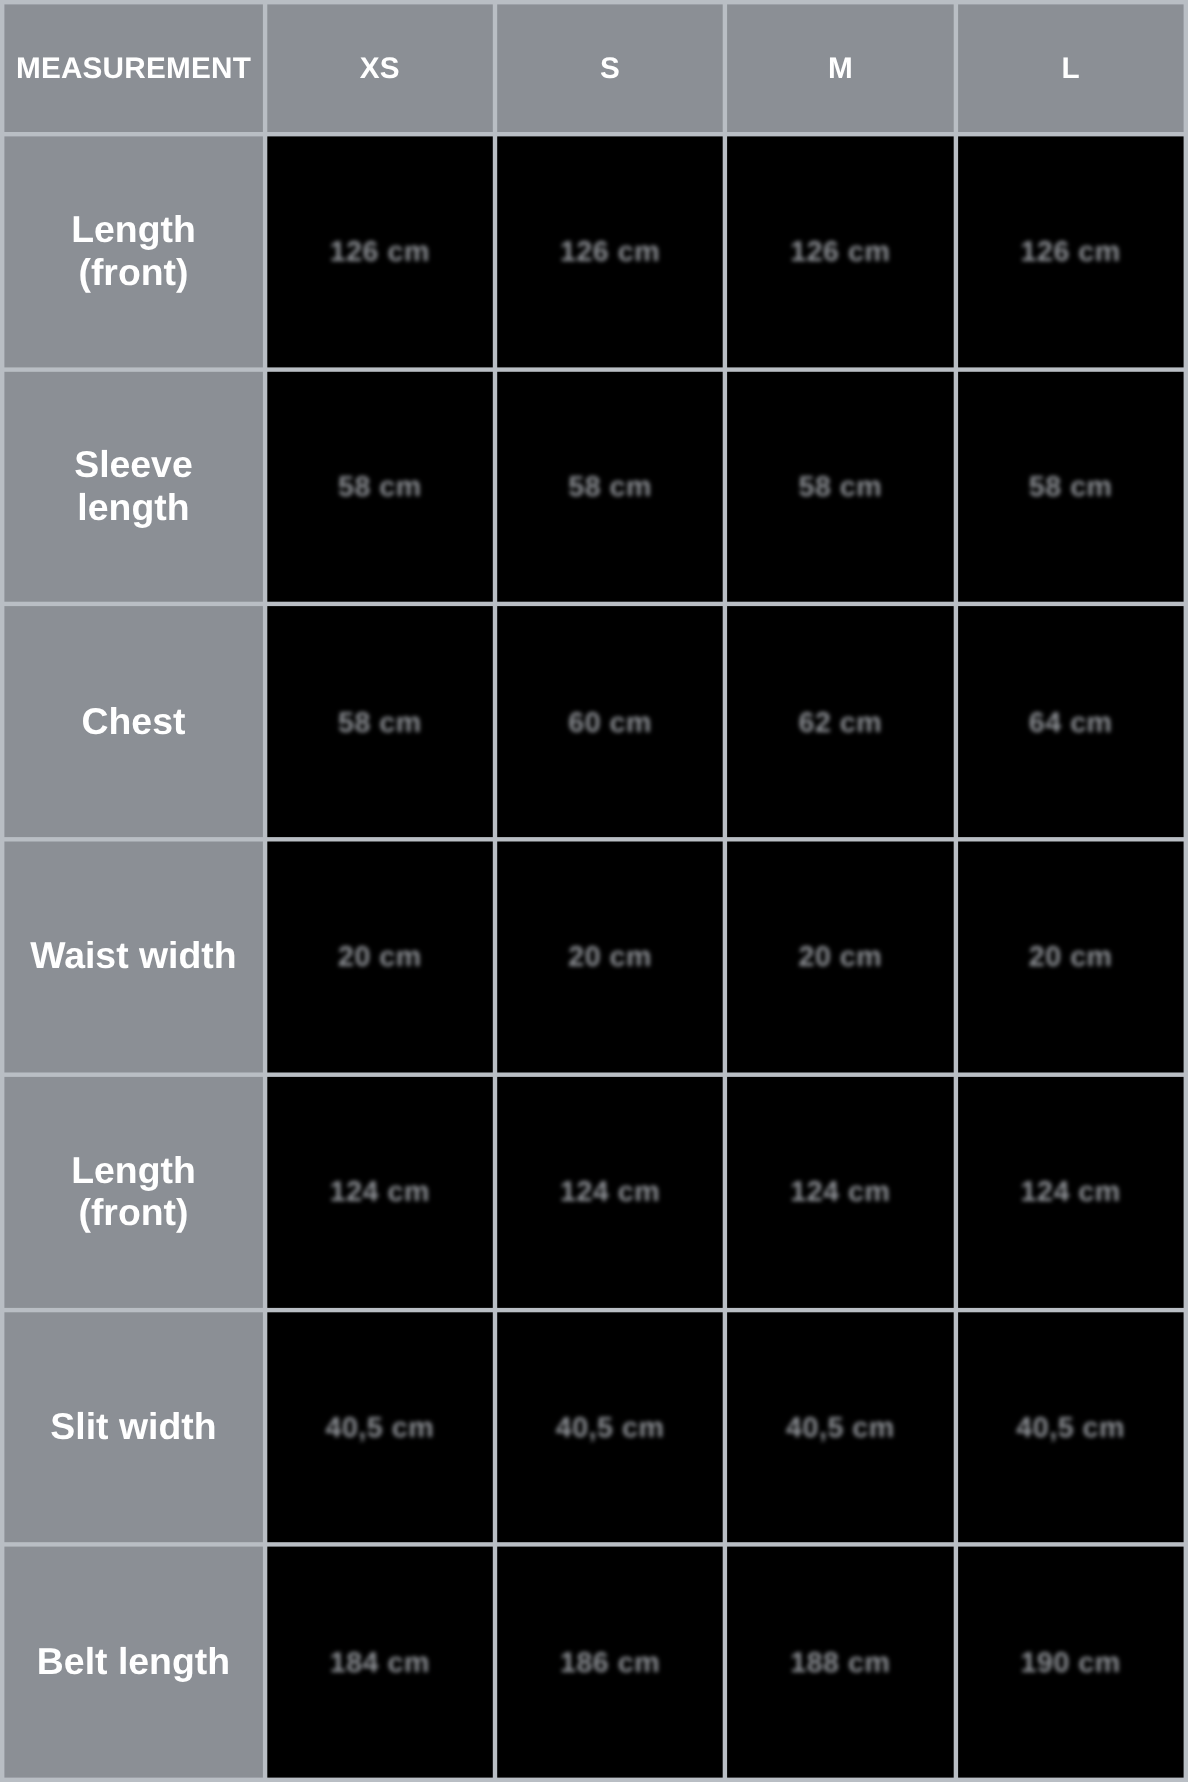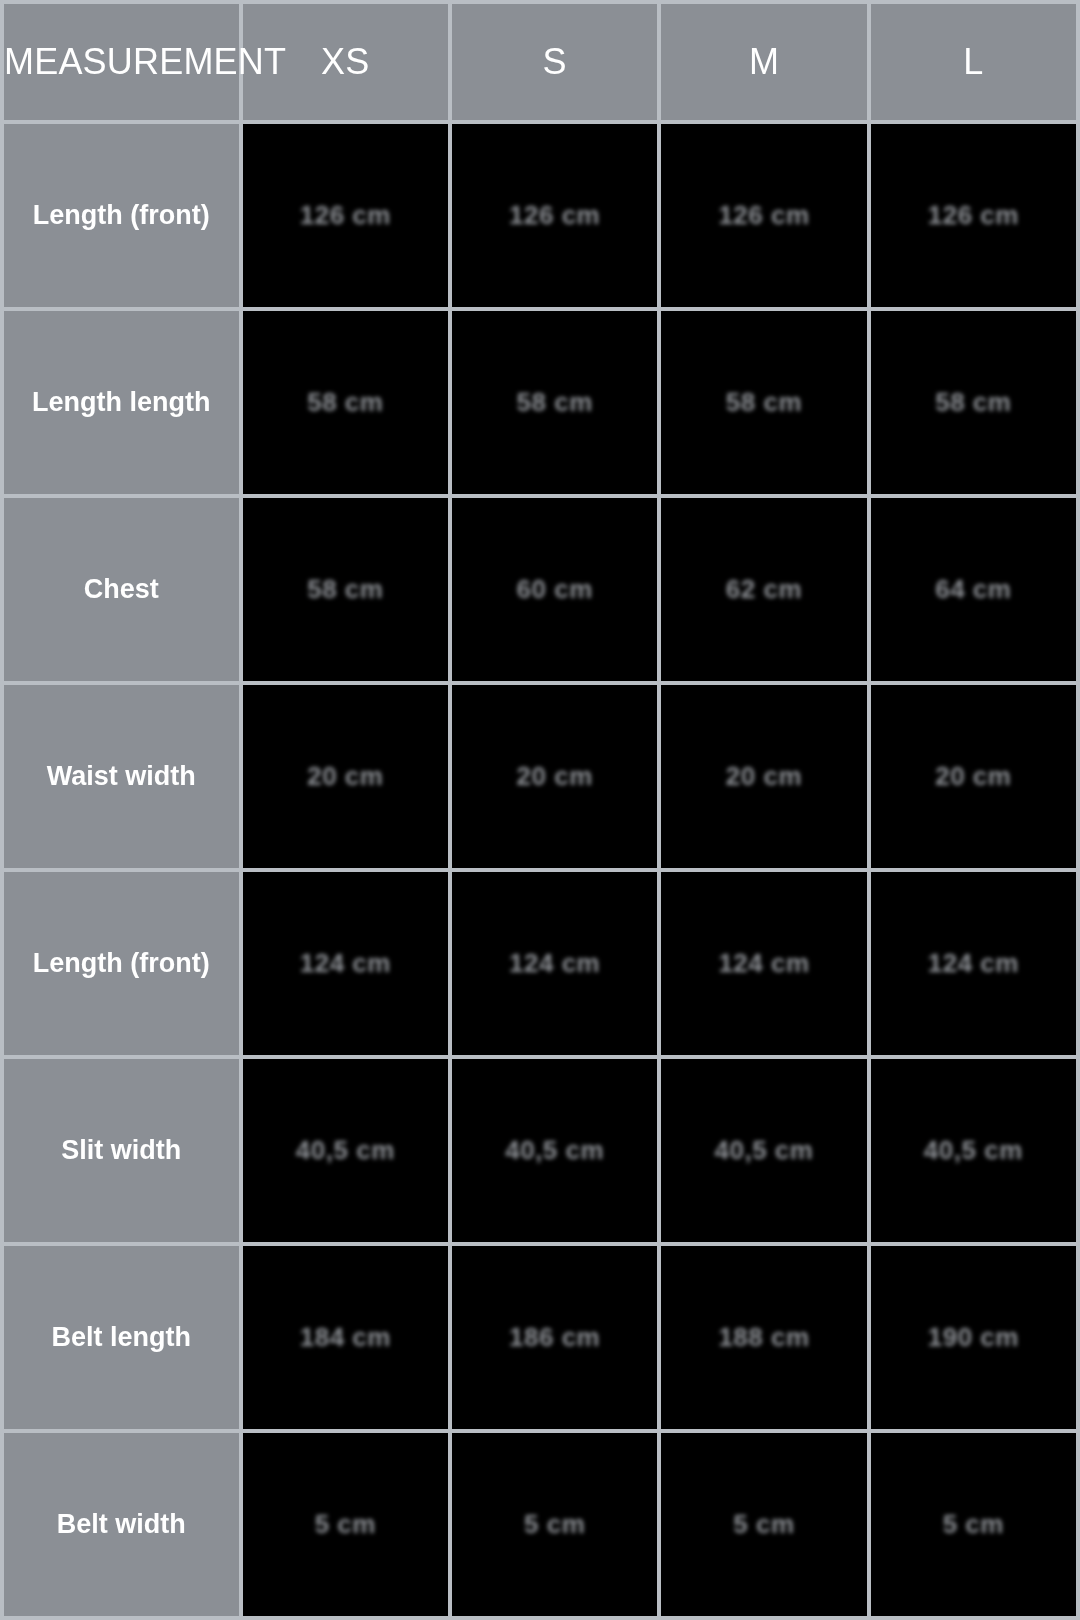--- a/index.html
+++ b/index.html
@@ -35,22 +35,22 @@
   }
 
   
   col.col-measure { width: 232px; }
   col.col-size    { width: 203px; }
 
   
   .chart-table thead th {
     background: #8b8f95;
     color: #ffffff;
-    font-weight: 400;
-    font-size: 36px;
+    font-weight: 700;
+    font-size: 27px;
     letter-spacing: 0.2px;
     text-align: center;
     vertical-align: middle;
     padding: 0;
     border: 0;
     height: 116px;
   }
   th.head-measurement {
     font-size: 27px;
     font-weight: 700;
@@ -60,21 +60,21 @@
   }
   th.head-size {
     font-weight: 400;
     font-size: 29px;
   }
 
   
   .chart-table td.row-label {
     background: #8b8f95;
     color: #ffffff;
-    font-size: 27px;
+    font-size: 34px;
     font-weight: 700;
     text-align: center;
     vertical-align: middle;
     padding: 0 8px;
     border: 0;
     height: 115px;
   }
 
   
   .chart-table td.value-cell {
@@ -119,21 +119,21 @@
     </thead>
     <tbody id="table-body">
         <tr>
           <td class="row-label">Length (front)</td>
           <td class="value-cell"><span class="value-text">126 cm</span></td>
           <td class="value-cell"><span class="value-text">126 cm</span></td>
           <td class="value-cell"><span class="value-text">126 cm</span></td>
           <td class="value-cell"><span class="value-text">126 cm</span></td>
         </tr>
         <tr>
-          <td class="row-label">Length length</td>
+          <td class="row-label">Sleeve length</td>
           <td class="value-cell"><span class="value-text">58 cm</span></td>
           <td class="value-cell"><span class="value-text">58 cm</span></td>
           <td class="value-cell"><span class="value-text">58 cm</span></td>
           <td class="value-cell"><span class="value-text">58 cm</span></td>
         </tr>
         <tr>
           <td class="row-label">Chest</td>
           <td class="value-cell"><span class="value-text">58 cm</span></td>
           <td class="value-cell"><span class="value-text">60 cm</span></td>
           <td class="value-cell"><span class="value-text">62 cm</span></td>
@@ -160,22 +160,15 @@
           <td class="value-cell"><span class="value-text">40,5 cm</span></td>
           <td class="value-cell"><span class="value-text">40,5 cm</span></td>
         </tr>
         <tr>
           <td class="row-label">Belt length</td>
           <td class="value-cell"><span class="value-text">184 cm</span></td>
           <td class="value-cell"><span class="value-text">186 cm</span></td>
           <td class="value-cell"><span class="value-text">188 cm</span></td>
           <td class="value-cell"><span class="value-text">190 cm</span></td>
         </tr>
-        <tr>
-          <td class="row-label">Belt width</td>
-          <td class="value-cell"><span class="value-text">5 cm</span></td>
-          <td class="value-cell"><span class="value-text">5 cm</span></td>
-          <td class="value-cell"><span class="value-text">5 cm</span></td>
-          <td class="value-cell"><span class="value-text">5 cm</span></td>
-        </tr>
       </tbody>
   </table>
 </div>
 
 </body></html>

